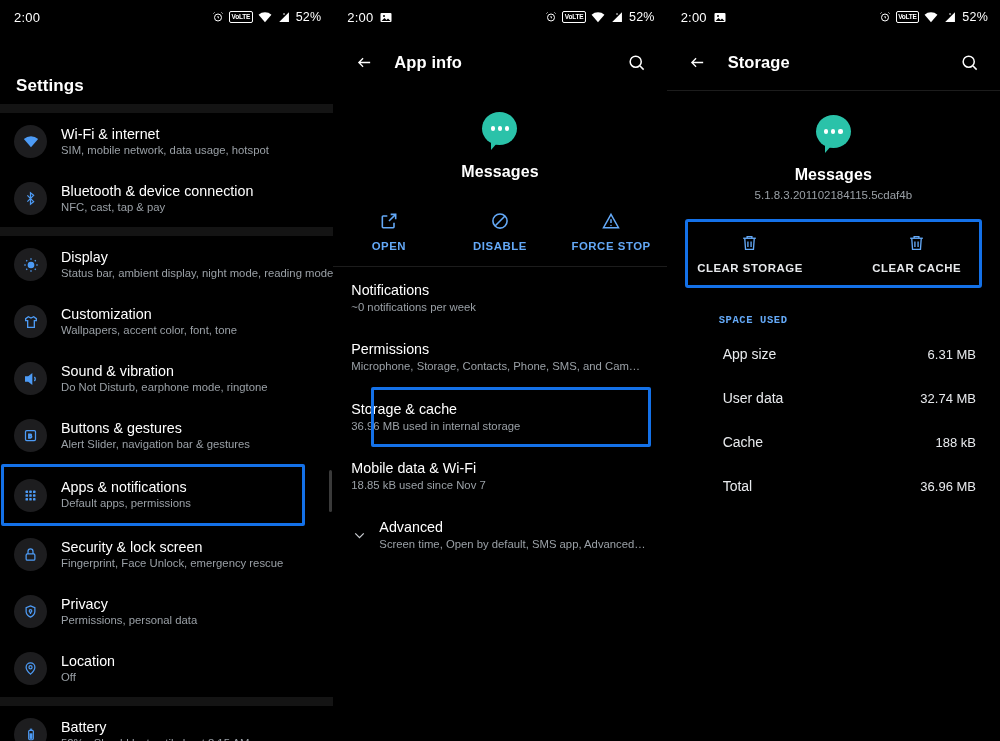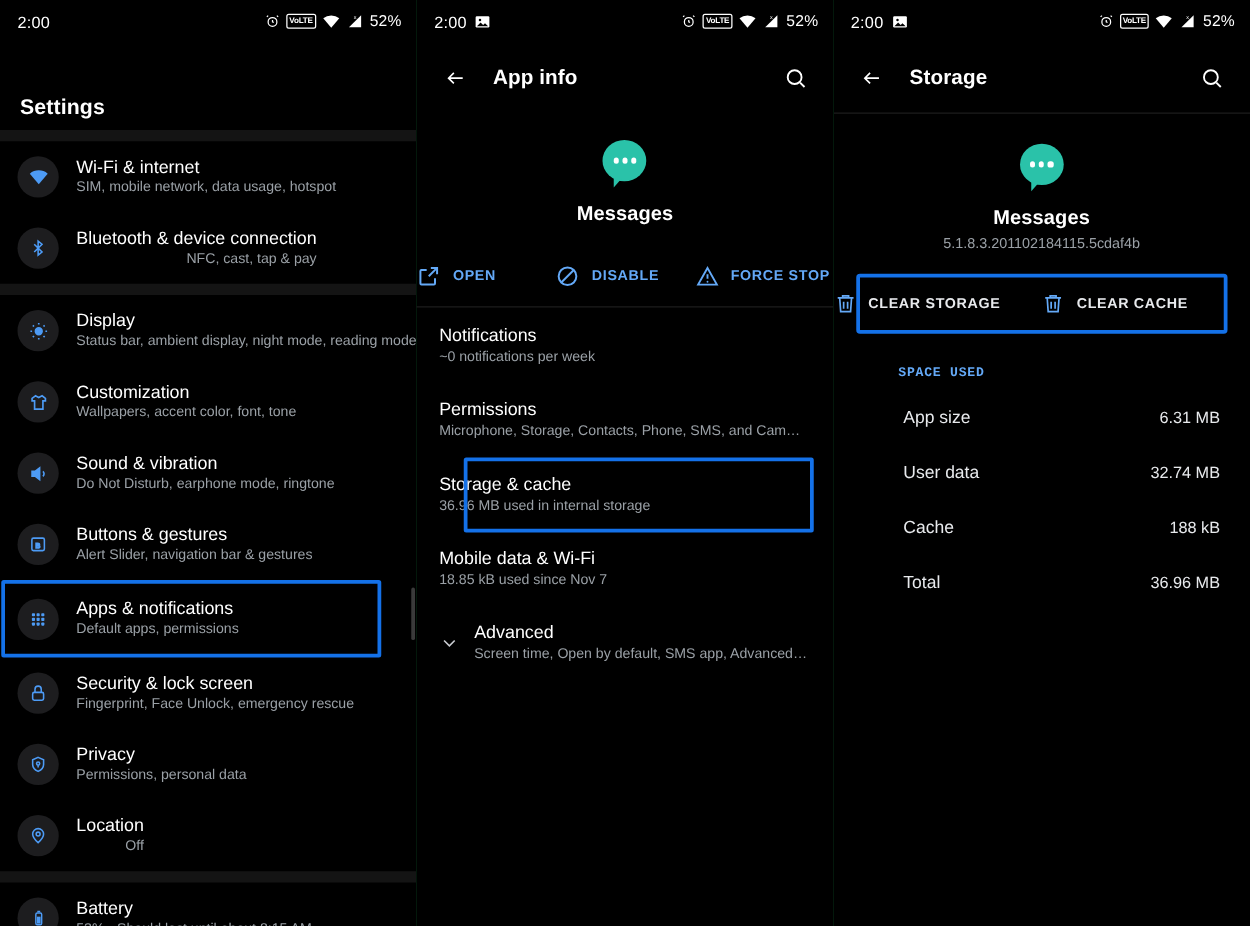--- a/index.html
+++ b/index.html
@@ -9,21 +9,21 @@
     height: 741px;
     background: #000000;
     font-family: "Liberation Sans", sans-serif;
     overflow: hidden;
   }
 
   .stage {
     position: relative;
     width: 1000px;
     height: 741px;
-    background: #15803d;
+    background: #fdba74;
     display: flex;
   }
 
   .panel {
     position: relative;
     width: 333.33px;
     height: 741px;
     background: #000000;
     overflow: hidden;
   }
@@ -122,21 +122,20 @@
     font-size: 14.3px;
     font-weight: 400;
     line-height: 1.15;
     white-space: nowrap;
   }
   .set-sub {
     color: #9aa0a6;
     font-size: 11.3px;
     line-height: 1.2;
     white-space: nowrap;
-    text-align: right;
   }
   .hl-left {
     position: absolute;
     left: 1px;
     width: 304px;
     border: 3px solid #1471e8;
     border-radius: 2px;
     pointer-events: none;
   }
 
@@ -182,24 +181,25 @@
   }
 
   .actions {
     display: flex;
     padding: 14px 0 14px 0;
     margin-top: 14px;
   }
   .action {
     flex: 1;
     display: flex;
-    flex-direction: row;
+    flex-direction: column;
     align-items: center;
     gap: 9px;
     cursor: pointer;
+    justify-content: flex-end;
   }
   .action .lbl {
     color: #64a9f7;
     font-size: 11.4px;
     font-weight: 700;
     letter-spacing: .55px;
   }
   .action.white .lbl { color: #e8eaed; }
 
   .actions-wrap { position: relative; }

